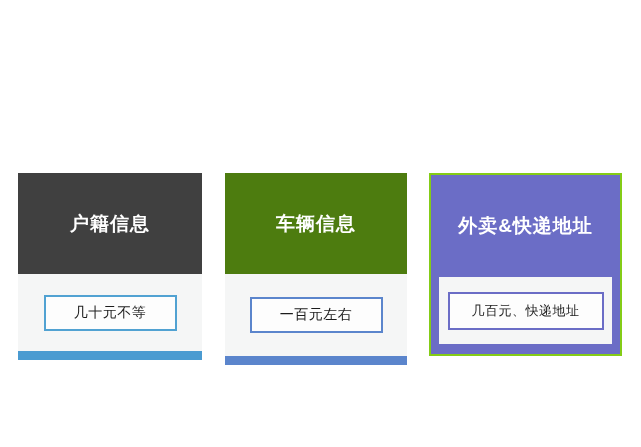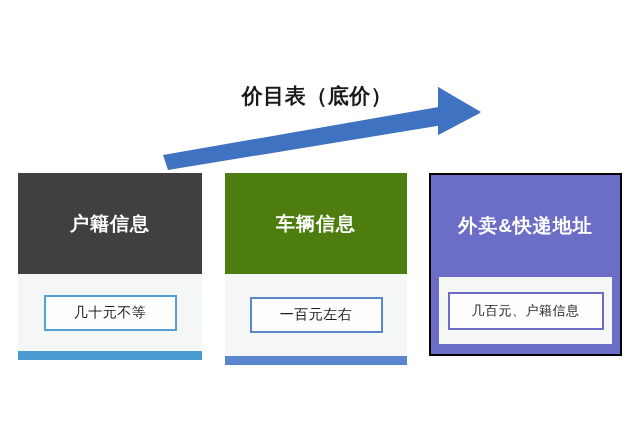--- a/index.html
+++ b/index.html
@@ -156,21 +156,21 @@
     height: 9px;
     background: #5B85CC;
   }
 
   
   #card-delivery {
     left: 429px;
     width: 193px;
     height: 183px;
     background: #6B6DC6;
-    border: 2px solid #000000;
+    border: 2px solid #84cc16;
     padding: 0;
   }
   #card-delivery .card-head {
     height: 102px;
     background: #6B6DC6;
   }
   #card-delivery .card-head-label {
     font-size: 19px;
   }
   #card-delivery .card-body {
@@ -189,31 +189,20 @@
   #card-delivery .card-foot {
     height: 10px;
     background: #6B6DC6;
   }
 </style>
 </head>
 <body>
 
 <div id="stage">
 
-  <div class="header-zone">
-
-    <div class="chart-title">价目表（底价）</div>
-
-    <svg class="growth-arrow" viewBox="0 0 345 85">
-      <polygon points="13,70 300,20 305,38 18,85" fill="#3F72C1"></polygon>
-      <polygon points="288,2 330,28 288,50 290,26" fill="#3F72C1"></polygon>
-      <polygon points="288,2 331,27 288,50" fill="#3F72C1"></polygon>
-    </svg>
-
-  </div>
 
   <div class="cards-row">
 
     <div class="card" id="card-hukou">
       <div class="card-head">
         <span class="card-head-label">户籍信息</span>
       </div>
       <div class="card-body">
         <div class="price-box">
           <span class="price-label">几十元不等</span>
@@ -233,21 +222,21 @@
       </div>
       <div class="card-foot"></div>
     </div>
 
     <div class="card" id="card-delivery">
       <div class="card-head">
         <span class="card-head-label">外卖&amp;快递地址</span>
       </div>
       <div class="card-body">
         <div class="price-box">
-          <span class="price-label">几百元、户籍信息</span>
+          <span class="price-label">几百元、快递地址</span>
         </div>
       </div>
       <div class="card-foot"></div>
     </div>
 
   </div>
 
 </div>
 
 </body></html>

